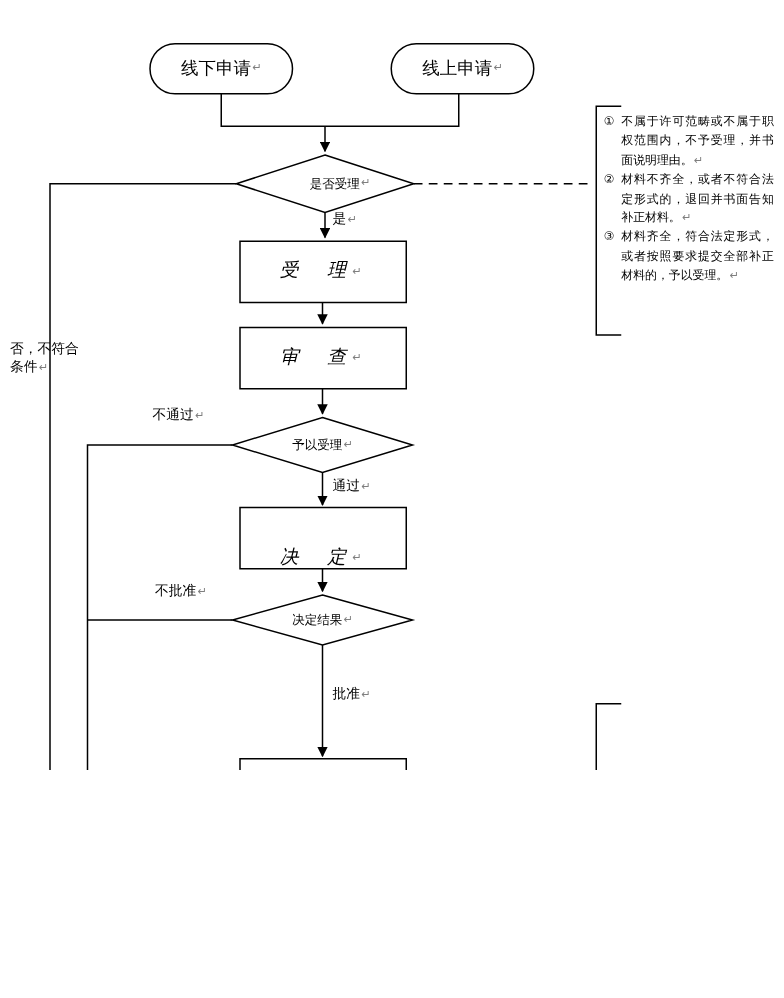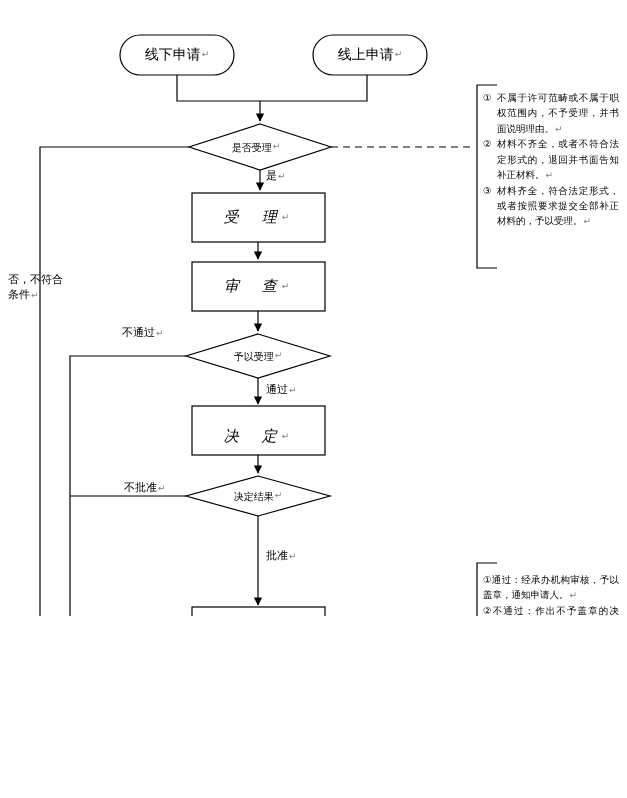--- a/index.html
+++ b/index.html
@@ -157,41 +157,41 @@
   <div class="node-label" style="left:120px; top:35px; width:114px; height:40px;">
     <span>线下申请</span>
       <span class="pilcrow">↵</span>
   </div>
 
   <div class="node-label" style="left:313px; top:35px; width:114px; height:40px;">
     <span>线上申请</span>
       <span class="pilcrow">↵</span>
   </div>
 
-  <div class="node-label small" style="left:196px; top:137px; width:120px; height:20px;">
+  <div class="node-label small" style="left:212px; top:137px; width:120px; height:20px;">
     <span>是否受理</span>
       <span class="pilcrow">↵</span>
   </div>
 
   <div class="node-label process" style="left:192px; top:193px; width:133px; height:49px;">
     <span>受　理</span>
       <span class="pilcrow">↵</span>
   </div>
 
   <div class="node-label process" style="left:192px; top:262px; width:133px; height:49px;border-radius:23px;">
     <span>审　查</span>
       <span class="pilcrow">↵</span>
   </div>
 
   <div class="node-label small" style="left:198px; top:346px; width:120px; height:20px;">
     <span>予以受理</span>
       <span class="pilcrow">↵</span>
   </div>
 
-  <div class="node-label process" style="left:192px; top:412px; width:133px; height:49px;justify-content:center;">
+  <div class="node-label process" style="left:192px; top:422px; width:133px; height:49px;justify-content:center;">
     <span>决　定</span>
       <span class="pilcrow">↵</span>
   </div>
 
   <div class="node-label small" style="left:198px; top:486px; width:120px; height:20px;">
     <span>决定结果</span>
       <span class="pilcrow">↵</span>
   </div>
 
   <div class="node-label process" style="left:176px; top:607px; width:133px; height:46px;">
@@ -213,21 +213,21 @@
   </div>
 
   <div class="edge-label" style="left:122px; top:325px;">
     <span>不通过</span><span class="pilcrow">↵</span>
   </div>
 
   <div class="edge-label" style="left:266px; top:382px;">
     <span>通过</span><span class="pilcrow">↵</span>
   </div>
 
-  <div class="edge-label" style="left:124px; top:480px;">
+  <div class="edge-label" style="left:124px; top:466px;">
     <span>不批准</span><span class="pilcrow">↵</span>
   </div>
 
   <div class="edge-label" style="left:266px; top:548px;">
     <span>批准</span><span class="pilcrow">↵</span>
   </div>
 
   <div class="note" style="left:483px; top:90px; width:136px;">
     <ol>
       <li>
@@ -238,22 +238,14 @@
         <span class="marker">②</span>
         <span>材料不齐全，或者不符合法定形式的，退回并书面告知补正材料。</span><span class="pilcrow">↵</span>
       </li>
       <li>
         <span class="marker">③</span>
         <span>材料齐全，符合法定形式，或者按照要求提交全部补正材料的，予以受理。</span><span class="pilcrow">↵</span>
       </li>
     </ol>
   </div>
 
-  <div class="note" style="left:483px; top:572px; width:136px;">
-    <span class="note-item">
-      <span>①通过：经承办机构审核，予以盖章，通知申请人。</span><span class="pilcrow">↵</span>
-    </span>
-    <span class="note-item">
-      <span>②不通过：作出不予盖章的决定，通知申请人，说明理由。</span><span class="pilcrow">↵</span>
-    </span>
-  </div>
 
 </div>
 
 </body></html>

